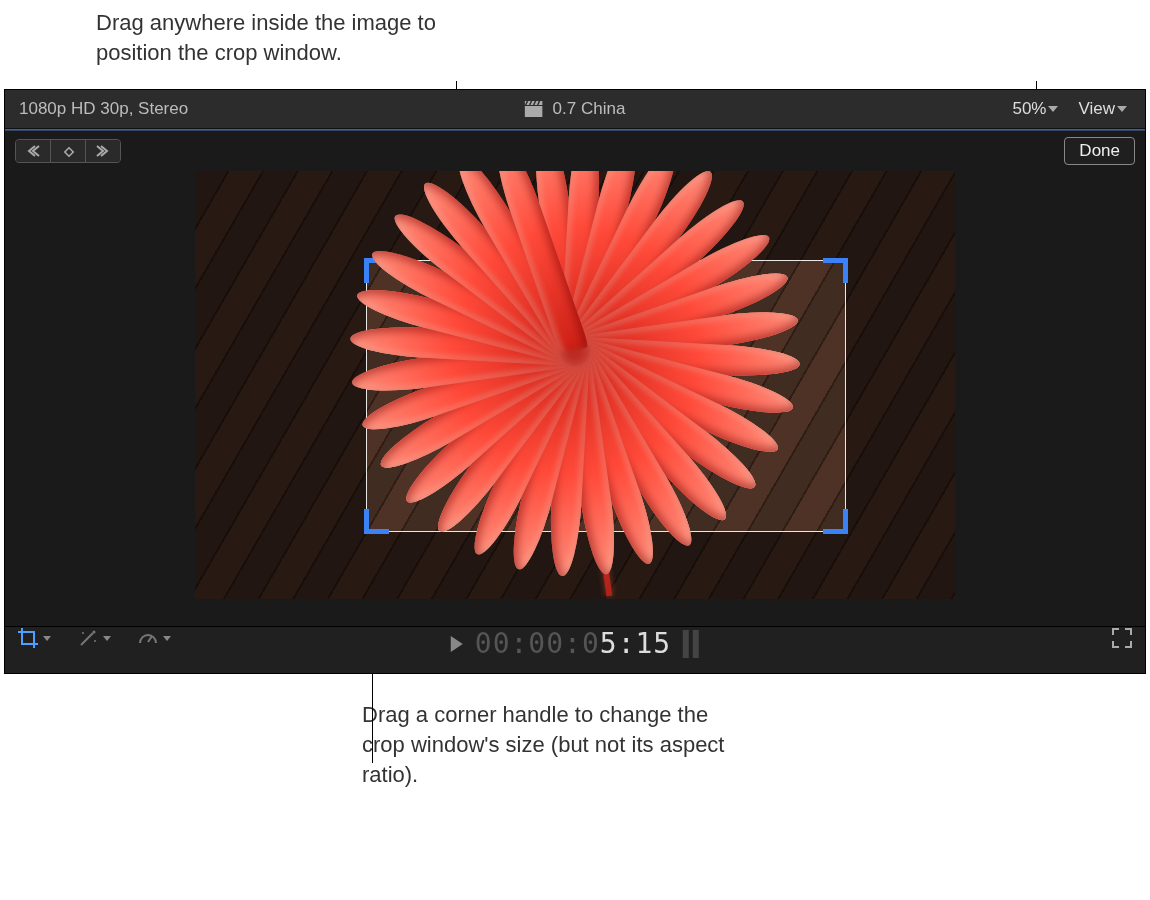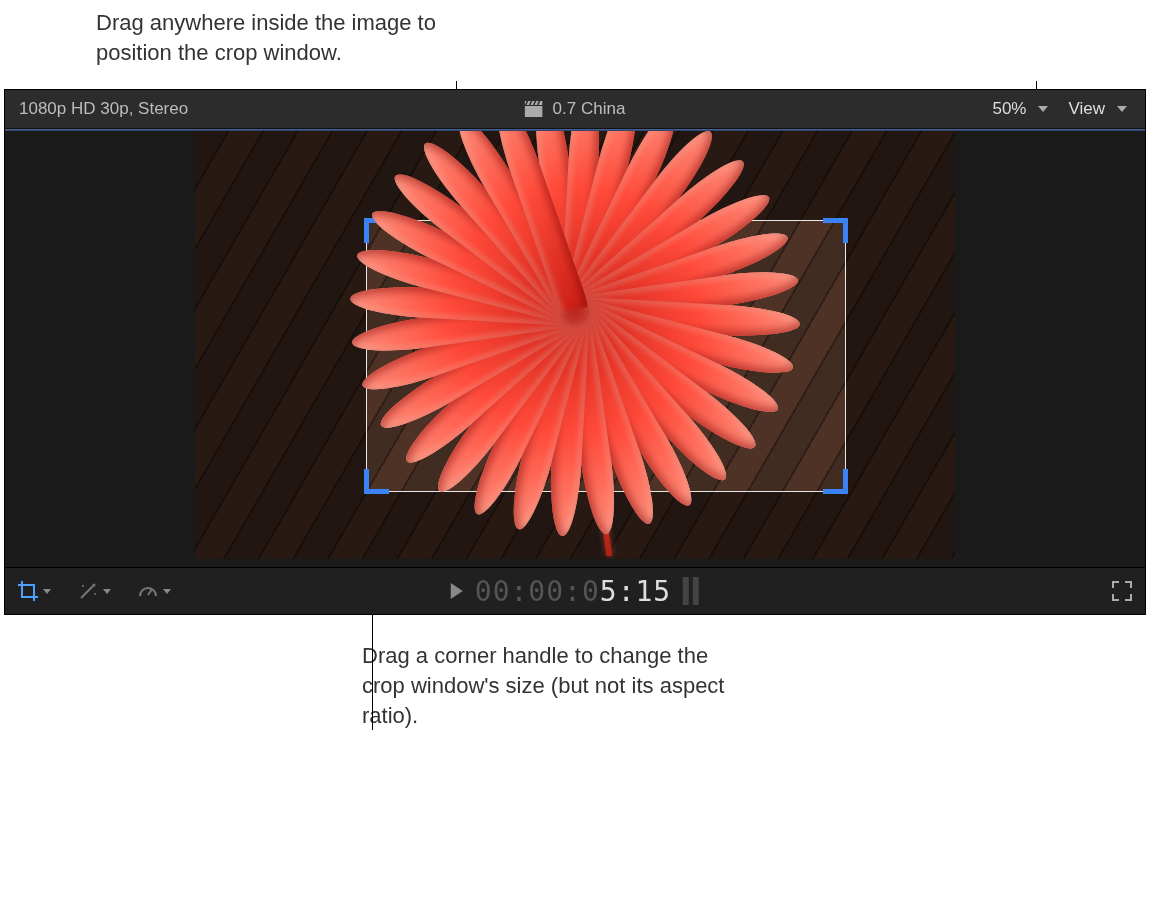--- a/index.html
+++ b/index.html
@@ -46,21 +46,21 @@
     position:relative;
   }
   .tb-left { padding-left: 14px; flex:0 0 auto;}
   .tb-center { position:absolute; left:50%; transform:translateX(-50%); display:flex; align-items:center; gap:10px;}
   .tb-right { margin-left:auto; display:flex; align-items:center; gap:8px; padding-right:12px;}
   .clap-icon {
     width:18px; height:16px; display:inline-block;
   }
   .clap-icon svg { display:block;}
   .zoom-menu, .view-menu {
-    display:flex; align-items:center; gap:12px;
+    display:flex; align-items:center; gap:2px;
     padding: 2px 6px;
     color:#ddd;
     cursor:pointer;
   }
   .chev-down {
     width:0;height:0;border-left:5px solid transparent;border-right:5px solid transparent;border-top:6px solid #aaa;
     display:inline-block;
   }
   .sep-line {
     height:2px; background: linear-gradient(#4a6aa8, #2b3a55);
@@ -197,24 +197,25 @@
     font-size:18px;
   }
   .seg button{
     border:none; padding:4px 18px; font:inherit; cursor:pointer;
   }
   .seg .dark{ background:#000;color:#fff;}
   .seg .light{ background:#e4e4e4;color:#000;}
   
   .bottombar{
     height:46px; border-top:1px solid #000;
-    display:flex; align-items:center;
+    display:flex; align-items:flex-start;
     background:#202020;
     padding:0 12px;
     position:relative;
+    margin-top:19px;
   }
   .tool-icons{display:flex;align-items:center;gap:26px; color:#4ea0ff;}
   .tool-icons .muted{color:#777;}
   .tool-item{display:flex;align-items:center;gap:4px;cursor:pointer;}
   .mini-chev{
     width:0;height:0;border-left:4px solid transparent;border-right:4px solid transparent;border-top:5px solid #888;display:inline-block;
   }
   .timecode-wrap{
     position:absolute; left:50%; transform:translateX(-50%);
     display:flex; align-items:center; gap:12px;
@@ -285,20 +286,42 @@
           <span class="chev-down"></span>
         </div>
         <div class="view-menu">
           <span>View</span>
           <span class="chev-down"></span>
         </div>
       </div>
     </div>
     <div class="sep-line"></div>
 
+    <div class="toolbar2">
+      <div class="nav-group">
+        <div class="nav-btn">
+          <svg width="14" height="12" viewBox="0 0 14 12">
+              <polyline points="9,1 3,6 9,11" fill="none" stroke="#aaa" stroke-width="2"></polyline>
+              <polyline points="13,1 7,6 13,11" fill="none" stroke="#aaa" stroke-width="2"></polyline>
+            </svg>
+        </div>
+        <div class="nav-btn">
+          <svg width="14" height="12" viewBox="0 0 14 12">
+              <rect x="5" y="4" width="6" height="6" transform="rotate(45 8 7)" fill="none" stroke="#aaa" stroke-width="1.5"></rect>
+            </svg>
+        </div>
+        <div class="nav-btn">
+          <svg width="14" height="12" viewBox="0 0 14 12">
+              <polyline points="1,1 7,6 1,11" fill="none" stroke="#aaa" stroke-width="2"></polyline>
+              <polyline points="5,1 11,6 5,11" fill="none" stroke="#aaa" stroke-width="2"></polyline>
+            </svg>
+        </div>
+      </div>
+      <button class="done-btn">Done</button>
+    </div>
 
     <div class="viewer">
       <div class="video-frame">
         <div class="boards"></div>
         <div class="lantern-wrap">
           <div class="fan" style="transform: translate(-50%, -100%) rotate(0deg);"></div>
             <div class="fan" style="transform: translate(-50%, -100%) rotate(11.25deg);"></div>
             <div class="fan" style="transform: translate(-50%, -100%) rotate(22.5deg);"></div>
             <div class="fan" style="transform: translate(-50%, -100%) rotate(33.75deg);"></div>
             <div class="fan" style="transform: translate(-50%, -100%) rotate(45deg);"></div>

